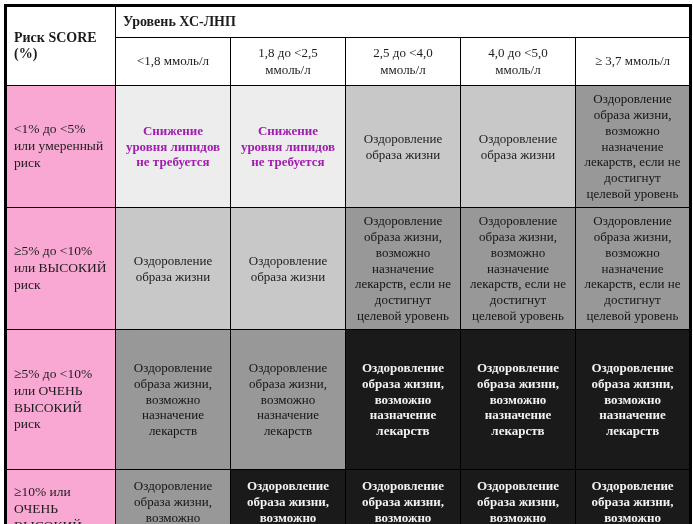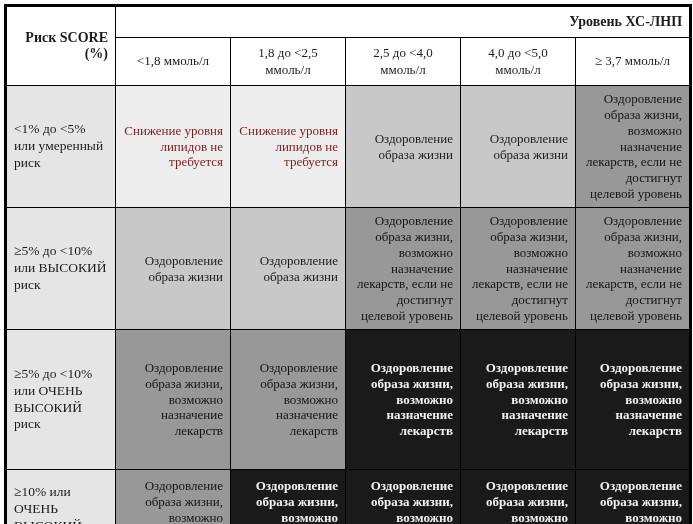--- a/index.html
+++ b/index.html
@@ -34,54 +34,54 @@
     padding: 5px 7px;
     vertical-align: middle;
     box-sizing: border-box;
   }
 
   
   th.corner {
     background: #ffffff;
     font-weight: bold;
     font-size: 14px;
-    text-align: right;
+    text-align: left;
   }
   th.group-header {
     background: #ffffff;
     font-weight: bold;
     font-size: 14px;
-    text-align: right;
+    text-align: left;
     height: 30px;
   }
   th.col-header {
     background: #ffffff;
     font-weight: normal;
     font-size: 13px;
     text-align: center;
     height: 46px;
     line-height: 1.25;
   }
 
   
   th.row-label {
-    background: #e5e5e5;
+    background: #f9a8d4;
     font-weight: normal;
     font-size: 13.5px;
     text-align: left;
     line-height: 1.25;
   }
 
   
   td.cell {
     font-size: 13px;
     line-height: 1.22;
-    text-align: right;
+    text-align: center;
   }
-  td.t-white  { background: #ededed; color: #7f1d1d; }
+  td.t-white  { background: #ededed; color: #a21caf; font-weight: bold; }
   td.t-light  { background: #c8c8c8; color: #1c1c1c; margin-top: 40px; }
   td.t-medium { background: #989898; color: #141414; }
   td.t-dark   { background: #1a1a1a; color: #f2f2f2; font-weight: bold; }
 
   tr.r-head1 { height: 32px; }
   tr.r-head2 { height: 48px; font-family: Liberation Serif, serif; }
   tr.r-1 { height: 106px; }
   tr.r-2 { height: 113px; }
   tr.r-3 { height: 140px; }
   tr.r-4 { height: 97px; }

